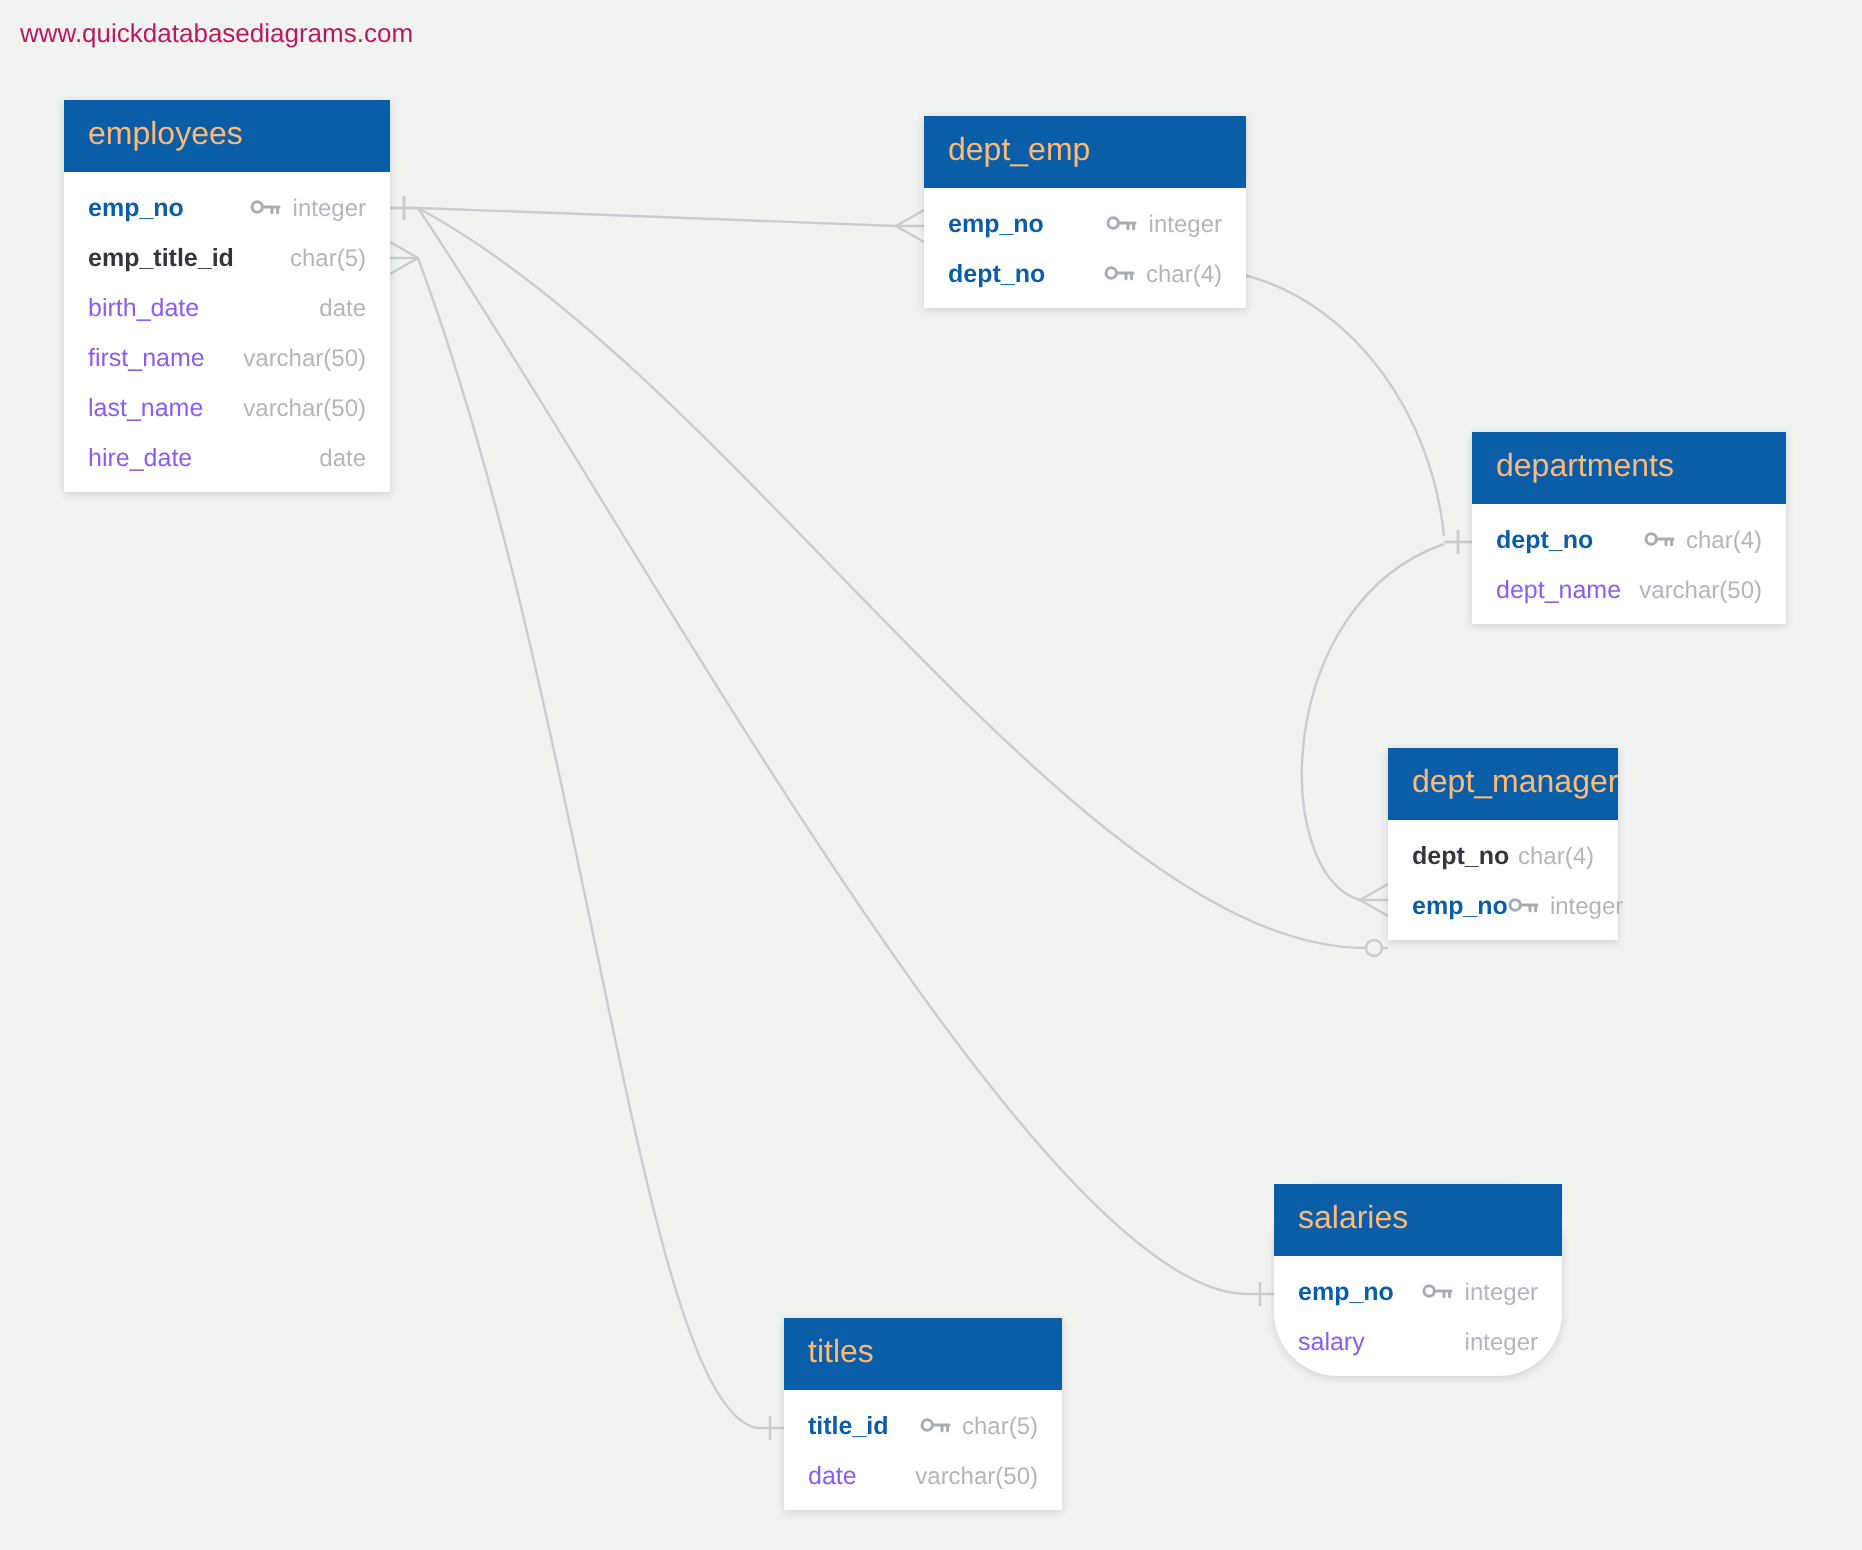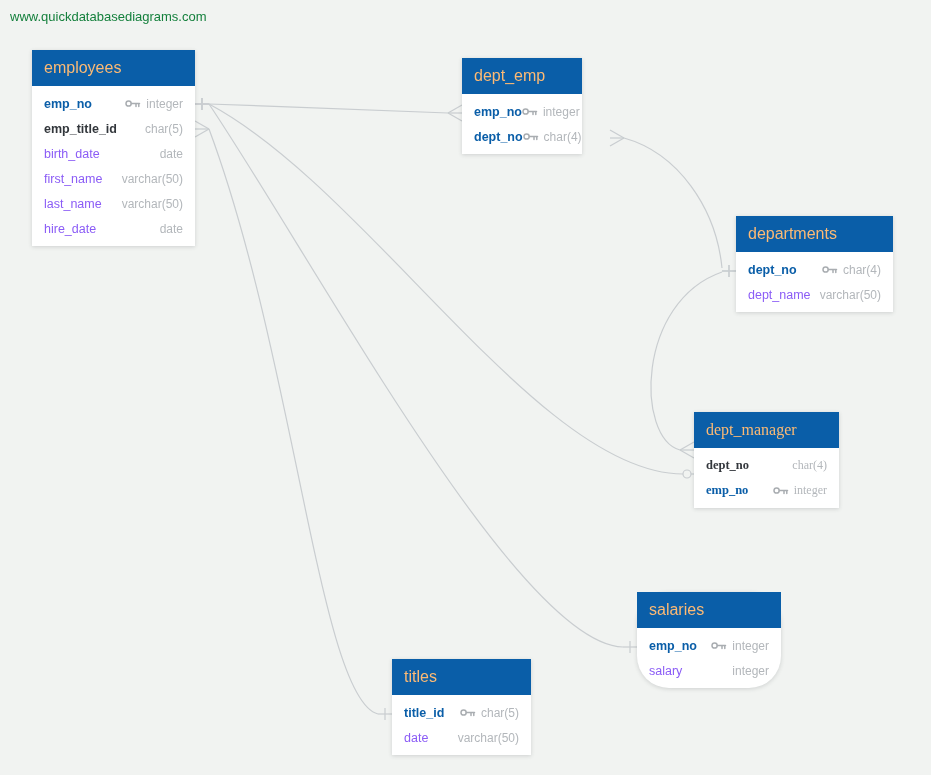--- a/index.html
+++ b/index.html
@@ -9,21 +9,21 @@
     -webkit-font-smoothing:antialiased;
   }
   .stage{
     position:relative;
     width:931px;height:775px;
     background:#f1f3f1;
     overflow:hidden;
   }
   .site-label{
     position:absolute;left:10px;top:9px;
-    font-size:13px;color:#15803d;
+    font-size:13px;color:#be185d;
   }
   .rel-layer{
     position:absolute;left:0;top:0;width:931px;height:775px;
   }
   .rel{
     stroke:#c9cdd0;
     fill:none;
     stroke-width:1.2;
   }
   .tables-layer{position:absolute;left:0;top:0;width:100%;height:100%;pointer-events:none;}
@@ -143,21 +143,21 @@
             </span>
           </div>
           <div class="row">
             <span class="fname normal">hire_date</span>
             <span class="ftype">
               <span>date</span>
             </span>
           </div>
         </div>
       </div>
-      <div class="tbl" style="left: 462px; top: 58px; width: 120px;">
+      <div class="tbl" style="left: 462px; top: 58px; width: 161px;">
         <div class="tbl-header">
           <span>dept_emp</span>
         </div>
         <div class="tbl-body">
           <div class="row">
             <span class="fname pk">emp_no</span>
             <span class="ftype">
               <svg width="16" height="9" viewBox="0 0 16 9">
                 <g fill="none" stroke="#a9adb1" stroke-width="1.5" stroke-linecap="round">
                   <circle cx="3.6" cy="4.5" r="2.6"></circle>
@@ -199,21 +199,21 @@
             </span>
           </div>
           <div class="row">
             <span class="fname normal">dept_name</span>
             <span class="ftype">
               <span>varchar(50)</span>
             </span>
           </div>
         </div>
       </div>
-      <div class="tbl" style="left: 694px; top: 412px; width: 145px; font-family: Liberation Serif, serif;">
+      <div class="tbl" style="left: 694px; top: 374px; width: 115px;">
         <div class="tbl-header">
           <span>dept_manager</span>
         </div>
         <div class="tbl-body">
           <div class="row">
             <span class="fname fk">dept_no</span>
             <span class="ftype">
               <span>char(4)</span>
             </span>
           </div>

